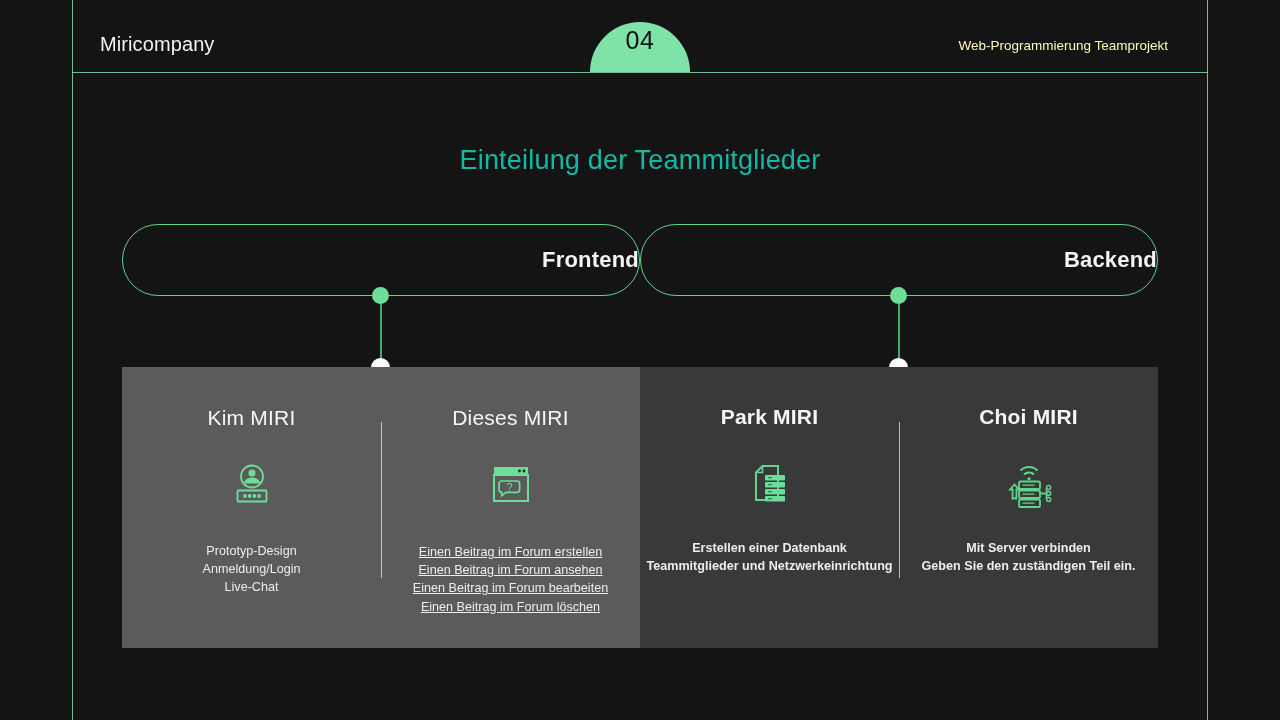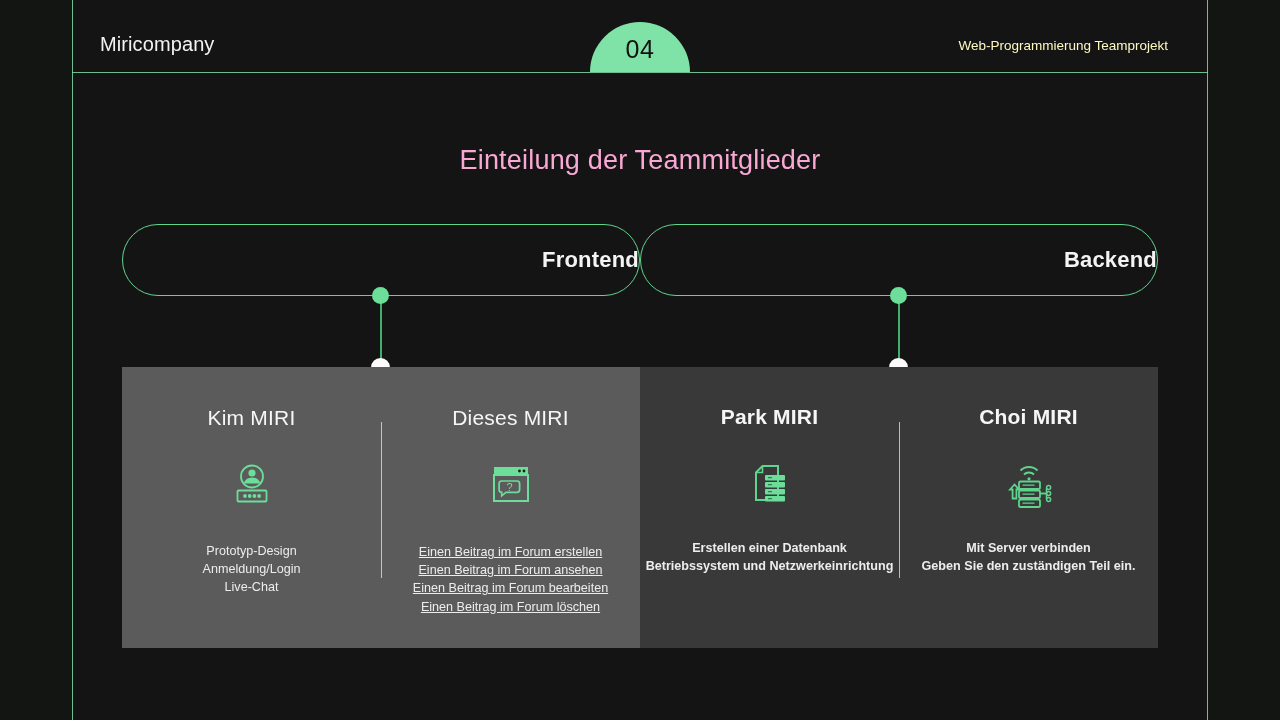--- a/index.html
+++ b/index.html
@@ -82,33 +82,33 @@
     background: #7fe3a7;
     border-radius: 50px 50px 0 0;
     display: flex;
     align-items: flex-end;
     justify-content: center;
   }
   #page-badge span {
     font-size: 25px;
     color: #111;
     line-height: 1;
-    padding-bottom: 10px;
+    padding-bottom: 19px;
     letter-spacing: .5px;
   }
 
   
   #title {
     position: absolute;
     left: 73px;
     top: 145px;
     width: 1134px;
     text-align: center;
     font-size: 27px;
-    color: #f9a8d4;
+    color: #14b8a6;
     letter-spacing: .2px;
   }
 
   
   .pill {
     position: absolute;
     top: 224px;
     height: 72px;
     border: 1.4px solid #5fd48c;
     border-radius: 40px;
@@ -309,21 +309,21 @@
             <rect x="18" y="26" width="20" height="5.4" rx="1"></rect>
             <rect x="18" y="33" width="20" height="5.4" rx="1"></rect>
           </g>
           <g stroke="#2f7f52" stroke-width="1.2">
             <path d="M21 14.7h4M21 21.7h4M21 28.7h4M21 35.7h4"></path>
           </g>
         </svg>
       </div>
       <div class="member-tasks">
         <div>Erstellen einer Datenbank</div>
-        <div>Betriebssystem und Netzwerkeinrichtung</div>
+        <div>Teammitglieder und Netzwerkeinrichtung</div>
       </div>
     </div>
 
     <div class="member" id="m-choi">
       <div class="member-name">Choi MIRI</div>
       <div class="member-icon">
         <svg width="58" height="46" viewBox="0 0 58 46" fill="none" stroke="#5fd48c" stroke-width="1.8">
           <path d="M20.5 8.5a12 12 0 0 1 17 0" stroke-width="2"></path>
           <path d="M24 12.5a7 7 0 0 1 10 0" stroke-width="2"></path>
           <circle cx="29" cy="16.8" r="1.6" fill="#5fd48c" stroke="none"></circle>

